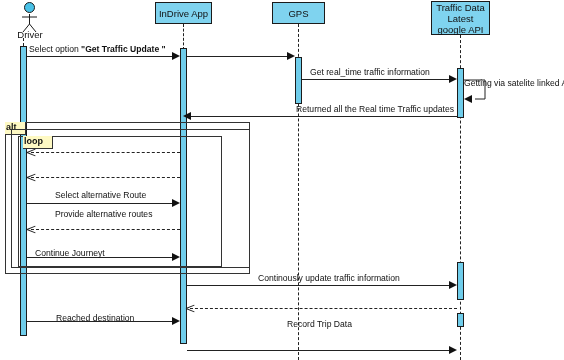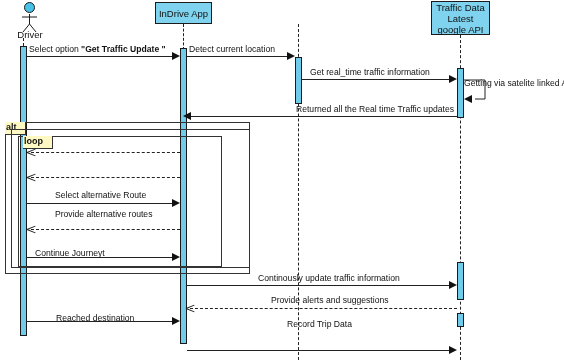--- a/index.html
+++ b/index.html
@@ -123,20 +123,23 @@
 </style>
 </head>
 <body>
 
 <div id="canvas">
 
   <div class="lifeline-box" style="left:155px;top:2px;width:57px;height:22px;">
     <span>InDrive App</span>
   </div>
 
+  <div class="lifeline-box" style="left:272px;top:2px;width:53px;height:22px;">
+    <span>GPS</span>
+  </div>
 
   <div class="lifeline-box" style="left:431px;top:1px;width:59px;height:34px;">
     <span>Traffic Data
 Latest
 google API</span>
   </div>
 
   <div style="position:absolute;left:18px;top:2px;width:24px;height:32px;">
     <div class="actor-head" style="left:6px;top:0px;"></div>
     <svg width="24" height="32" style="position:absolute;left:0;top:0;">
@@ -170,21 +173,20 @@
 
   <div class="frag" style="left:18px;top:136px;width:204px;height:131px;"></div>
   <div class="frag-label" style="left:23px;top:136px;width:26px;height:12px;">loop</div>
 
   <div class="msg-line" style="left:27px;top:56px;width:150px;"></div>
   <div class="arrow-r" style="left:172px;top:52px;"></div>
   <div class="msg-label bold-part" style="left:29px;top:44px;">Select option <b>"Get Traffic Update "</b></div>
 
   <div class="msg-line" style="left:187px;top:56px;width:105px;"></div>
   <div class="arrow-r" style="left:287px;top:52px;"></div>
-  <div class="msg-label" style="left:189px;top:44px;">Detect current location</div>
 
   <div class="msg-line" style="left:302px;top:79px;width:152px;"></div>
   <div class="arrow-r" style="left:449px;top:75px;"></div>
   <div class="msg-label" style="left:310px;top:67px;">Get real_time traffic information</div>
 
   <svg class="selfloop" width="34" height="30" style="left:463px;top:77px;">
     <path d="M1 3 H22 V22 H12" fill="none" stroke="#222" stroke-width="1"></path>
   </svg>
   <div class="arrow-l" style="left:464px;top:95px;"></div>
   <div class="msg-label" style="left:464px;top:78px;">Getting via satelite linked API</div>
@@ -210,21 +212,20 @@
   <div class="msg-line" style="left:27px;top:257px;width:150px;"></div>
   <div class="arrow-r" style="left:172px;top:253px;"></div>
   <div class="msg-label" style="left:35px;top:248px;">Continue Journeyt</div>
 
   <div class="msg-line" style="left:187px;top:285px;width:265px;"></div>
   <div class="arrow-r" style="left:449px;top:281px;"></div>
   <div class="msg-label" style="left:258px;top:273px;">Continously update traffic information</div>
 
   <div class="msg-line dashed" style="left:190px;top:308px;width:267px;"></div>
   <div class="arrow-open-l" style="left:186px;top:304px;"></div>
-  <div class="msg-label" style="left:271px;top:295px;">Provide alerts and suggestions</div>
 
   <div class="msg-line" style="left:27px;top:321px;width:150px;"></div>
   <div class="arrow-r" style="left:172px;top:317px;"></div>
   <div class="msg-label" style="left:56px;top:313px;">Reached destination</div>
 
   <div class="msg-line" style="left:187px;top:350px;width:265px;"></div>
   <div class="arrow-r" style="left:449px;top:346px;"></div>
   <div class="msg-label" style="left:287px;top:319px;">Record Trip Data</div>
 
 </div>

